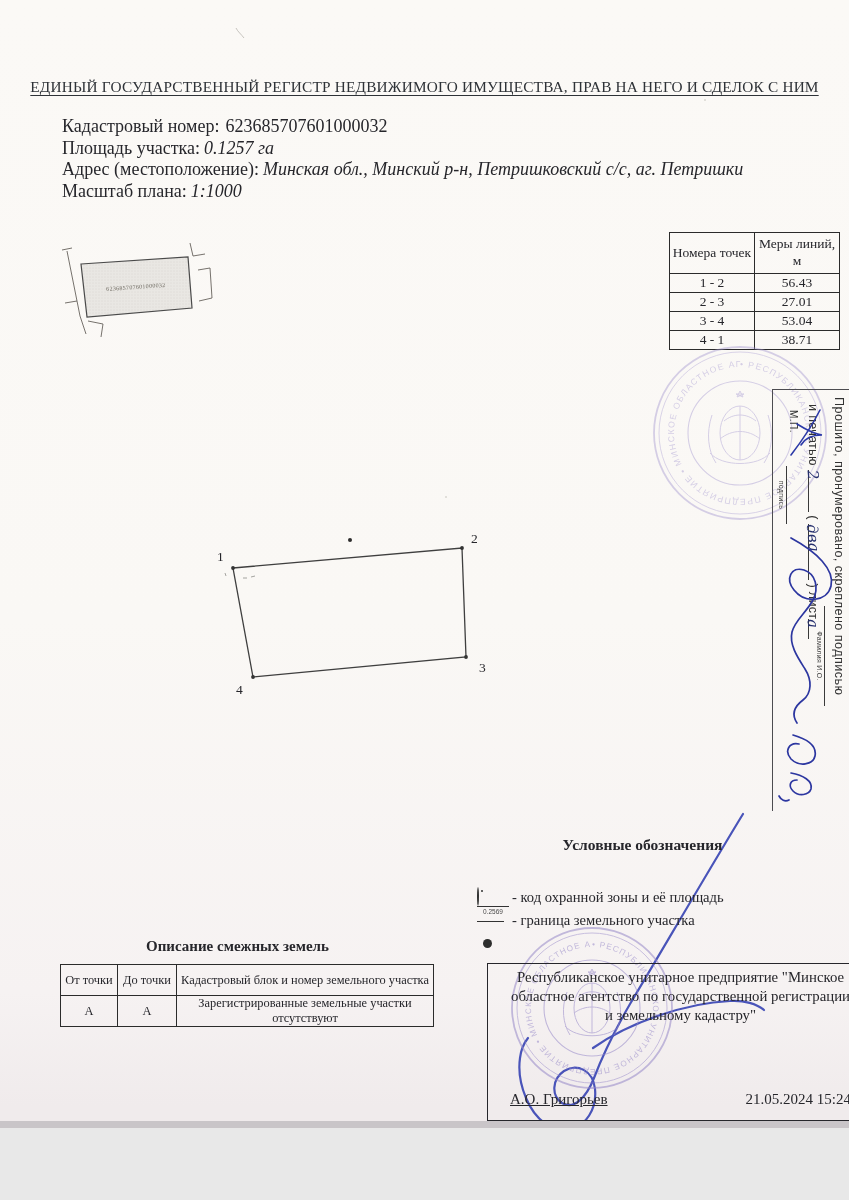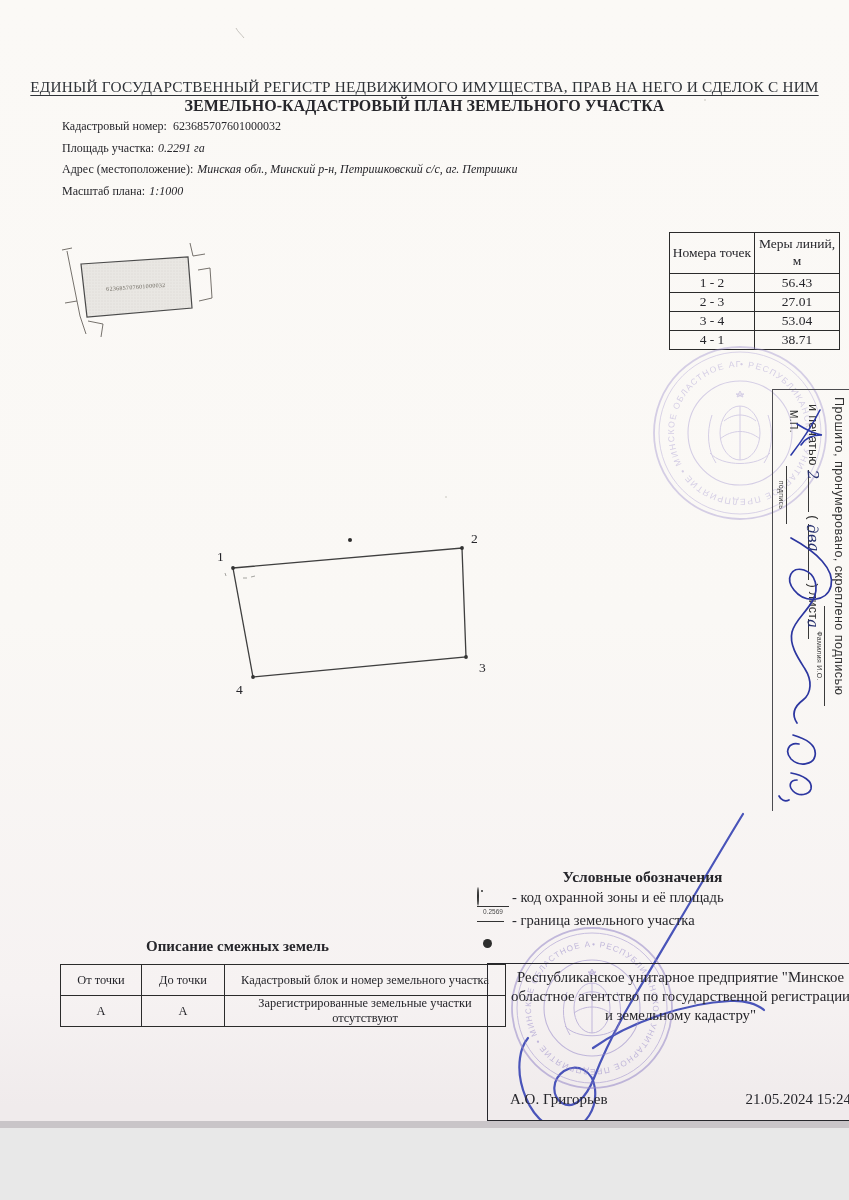--- a/index.html
+++ b/index.html
@@ -7,21 +7,21 @@
     position:relative; width:849px; height:1128px; margin:0 auto; overflow:hidden;
     background:linear-gradient(180deg,#fbf9f6 0%,#faf8f5 55%,#f6f2f2 88%,#f0ebec 98%);
     font-family:"Liberation Serif", serif; color:#2a2a2e;
   }
   .abs { position:absolute; }
 
   
   .title1 { top:78px; left:0; width:100%; text-align:center; font-size:15.3px;
             letter-spacing:.2px; color:#2e3237; text-decoration:underline; text-underline-offset:3px; }
   .title2 { top:97px; left:0; width:100%; text-align:center; font-size:16px; font-weight:bold; color:#26262b; }
-  .fields { top:116px; left:62px; font-size:12px; line-height:21.6px; color:#26262b; }
+  .fields { top:116px; left:62px; font-size:18px; line-height:21.6px; color:#26262b; }
   .fields .val { font-style:italic; margin-left:4px; }
   .fields .f0 .val { font-style:normal; margin-left:6px; }
 
   
   .inset { top:240px; left:50px; width:230px; height:120px; }
 
   
   table.lines { top:232px; left:669px; position:absolute; border-collapse:collapse;
     font-size:13.5px; text-align:center; color:#26262b; background:transparent; }
   table.lines th, table.lines td { border:1.4px solid #2b2b2b; font-weight:normal; padding:0; }
@@ -41,61 +41,60 @@
         display:inline-block; transform:rotate(-5deg) translateY(1px); line-height:10px; }
   .mp-label { position:absolute; top:50px; left:20px; font-size:10px; letter-spacing:.5px; }
   .sig-field { position:absolute; }
   .sig-line { display:block; border-top:1px solid #3a3a3a; }
   .sig-cap { display:block; text-align:center; font-size:7px; color:#3c3c3c; padding-top:1px; letter-spacing:.3px; }
   .sigf-1 { top:62px; left:76px; width:58px; }
   .sigf-2 { top:24px; left:216px; width:100px; }
   .strip svg { position:absolute; overflow:visible; }
 
   
-  .legend-title { top:868px; left:470px; width:345px; text-align:center; font-weight:bold; font-size:15.5px; color:#26262b; }
+  .legend-title { top:836px; left:470px; width:345px; text-align:center; font-weight:bold; font-size:15.5px; color:#26262b; }
   .leg-text { font-size:14.6px; color:#26262b; white-space:nowrap; }
   .lt1 { top:889px; left:512px; } .lt2 { top:912px; left:512px; } .lt3 { top:935px; left:504px; }
   .sym1 { top:888px; left:477px; width:32px; font-family:"Liberation Sans",sans-serif; }
   .sym1-circle { width:9px; height:9px; border:1.1px solid #333; border-radius:50%; margin:0 auto 1px; position:relative; }
   .sym1-circle::after { content:""; position:absolute; left:3px; top:2px; width:2px; height:2px; background:#333; border-radius:50%; }
   .sym1-num { display:block; border-top:1.1px solid #333; font-size:6.5px; text-align:center; color:#4a4a4a; padding-top:1px; }
   .sym2 { top:921px; left:477px; width:27px; border-top:1.7px solid #333; }
   .sym3 { top:939px; left:483px; width:9px; height:9px; background:#2d2d2d; border-radius:50%; }
 
   
   .adj-title { top:938px; left:60px; width:355px; text-align:center; font-weight:bold; font-size:15px; color:#26262b; }
   table.adj { top:964px; left:60px; position:absolute; border-collapse:collapse; font-size:12.4px;
     text-align:center; color:#26262b; }
-  table.adj th, table.adj td { border:1.3px solid #2b2b2b; font-weight:normal; padding:0 16px; }
+  table.adj th, table.adj td { border:1.3px solid #2b2b2b; font-weight:normal; padding:0 4px; }
   table.adj th { height:30px; line-height:1.15; }
   table.adj .c1 { width:48px; } table.adj .c2 { width:50px; } table.adj .c3 { width:248px; }
   table.adj td { height:18px; }
 
   
   .org-box { top:963px; left:487px; width:353px; height:156px; border:1.5px solid #26262b; font-size:14.8px; color:#26262b;padding-left:32px; }
   .org-name { position:absolute; top:4px; left:0; width:100%; text-align:center; line-height:18.8px; }
   .org-role { position:absolute; top:104px; left:0; width:100%; text-align:center; font-size:14.6px; }
-  .org-reg { position:absolute; top:127px; left:22px; font-size:15px; }
+  .org-reg { position:absolute; top:127px; left:22px; font-size:15px;text-decoration:underline; }
   .org-dt  { position:absolute; top:127px; right:22px; font-size:15px; }
 
   .bottom-band { left:0; bottom:0; width:100%; height:7px; background:#c9c5c8; }
 
   svg.overlay { position:absolute; left:0; top:0; pointer-events:none; }
 </style>
 </head>
 <body>
 
 <div class="page">
 
   <div class="abs title1">ЕДИНЫЙ ГОСУДАРСТВЕННЫЙ РЕГИСТР НЕДВИЖИМОГО ИМУЩЕСТВА, ПРАВ НА НЕГО И СДЕЛОК С НИМ</div>
-  <div class="abs title2">ЗЕМЕЛЬНО-КАДАСТРОВЫЙ ПЛАН ЗЕМЕЛЬНОГО УЧАСТКА</div>
 
   <div class="abs fields">
     <div class="f0"><span>Кадастровый номер:</span><span class="val">623685707601000032</span></div>
-    <div class="f1"><span>Площадь участка:</span><span class="val">0.2291 га</span></div>
+    <div class="f1"><span>Площадь участка:</span><span class="val">0.1257 га</span></div>
     <div class="f2"><span>Адрес (местоположение):</span><span class="val">Минская обл., Минский р-н, Петришковский с/с, аг. Петришки</span></div>
     <div class="f4"><span>Масштаб плана:</span><span class="val">1:1000</span></div>
   </div>
 
   <div class="abs inset">
     <svg width="230" height="120" viewBox="0 0 230 120">
       <defs>
         <pattern id="stip" width="3" height="3" patternUnits="userSpaceOnUse">
           <rect width="3" height="3" fill="#e9e7e3"></rect>
           <circle cx="1" cy="1" r="0.45" fill="#cbc8c1"></circle>

